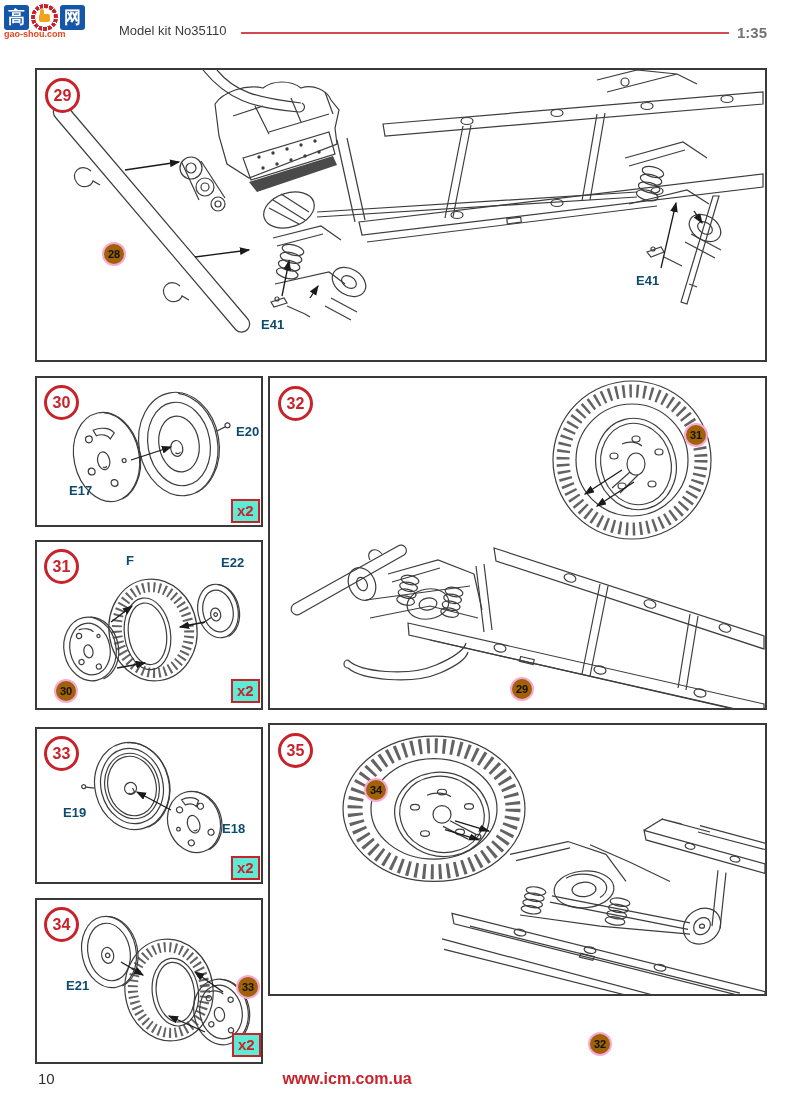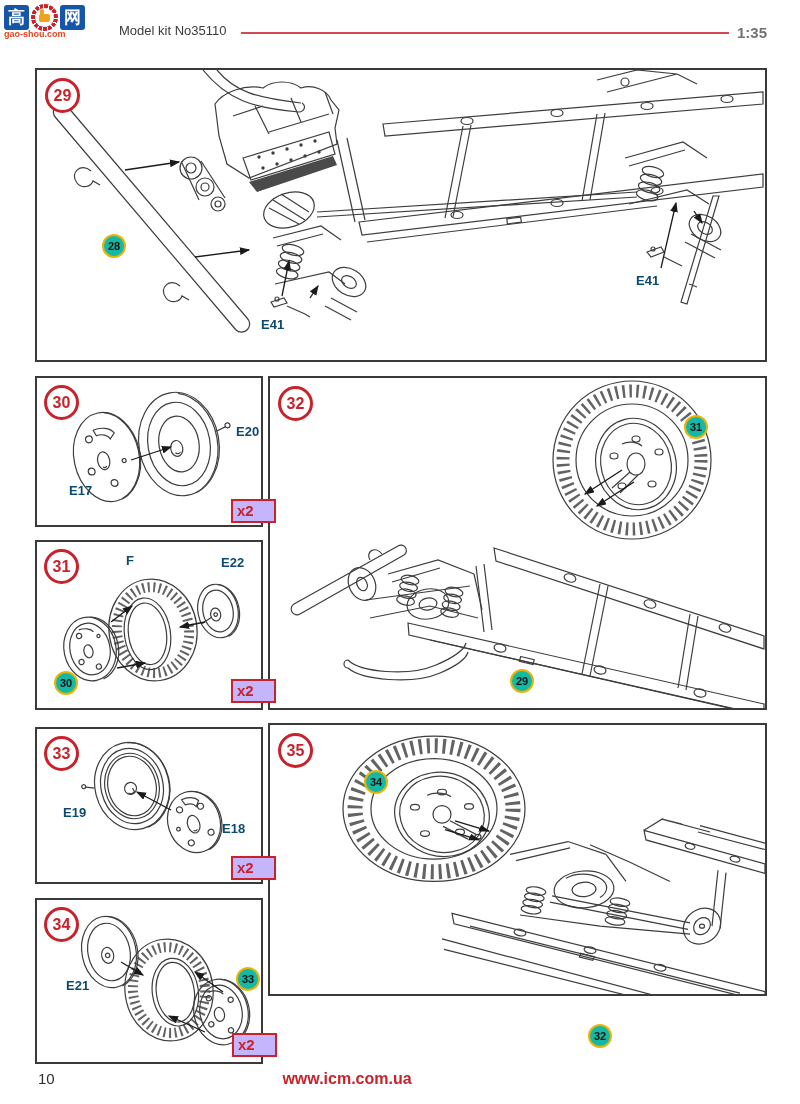--- a/index.html
+++ b/index.html
@@ -27,26 +27,26 @@
                font-size:7px;font-family:"DejaVu Serif",serif;white-space:nowrap;}
   .kit-title{position:absolute;left:119px;top:23px;font-size:13px;font-weight:500;color:#3b3b3b;}
   .header-rule{position:absolute;left:241px;top:32px;width:488px;height:2px;background:#d4494f;}
   .scale-label{position:absolute;left:737px;top:24px;font-size:15px;font-weight:bold;color:#737373;}
   
   .panel{position:absolute;border:2px solid #3a3a3a;background:#fff;box-sizing:border-box;}
   .panel svg{position:absolute;left:0;top:0;width:100%;height:100%;}
   .step-badge{position:absolute;width:29px;height:29px;border:3px solid #c8222a;border-radius:50%;
               background:#fff;color:#c8222a;font-weight:bold;font-size:16px;display:flex;
               align-items:center;justify-content:center;z-index:3;}
-  .ref-badge{position:absolute;width:20px;height:20px;border:2px solid #eab308;border-radius:50%;
-             background:#14b8a6;color:#111;font-weight:bold;font-size:11px;display:flex;
-             align-items:center;justify-content:center;z-index:3;}
+  .ref-badge{position:absolute;width:20px;height:20px;border:2px solid #f9a8d4;border-radius:50%;
+             background:#a16207;color:#111;font-weight:bold;font-size:11px;display:flex;
+             align-items:center;justify-content:center;z-index:3;margin-top:8px;}
   .part-label{position:absolute;font-size:13px;font-weight:bold;color:#0c4a6e;z-index:3;white-space:nowrap;}
   .qty-badge{position:absolute;border:2px solid #c8222a;color:#c8222a;font-weight:bold;
-             font-size:15px;line-height:1;padding:2px 20px 3px 4px;background:#c4b5fd;z-index:3;}
+             font-size:15px;line-height:1;padding:2px 4px 3px 4px;background:#5eead4;z-index:3;}
   
   .page-number{position:absolute;left:38px;top:1070px;font-size:15px;color:#2e2e2e;}
   .website{position:absolute;left:0;top:1070px;width:694px;text-align:center;
            font-size:16px;font-weight:bold;color:#c8222a;}
   line,path,ellipse,circle,rect{vector-effect:non-scaling-stroke;}
 </style>
 </head>
 <body>
 
 <div class="page">

